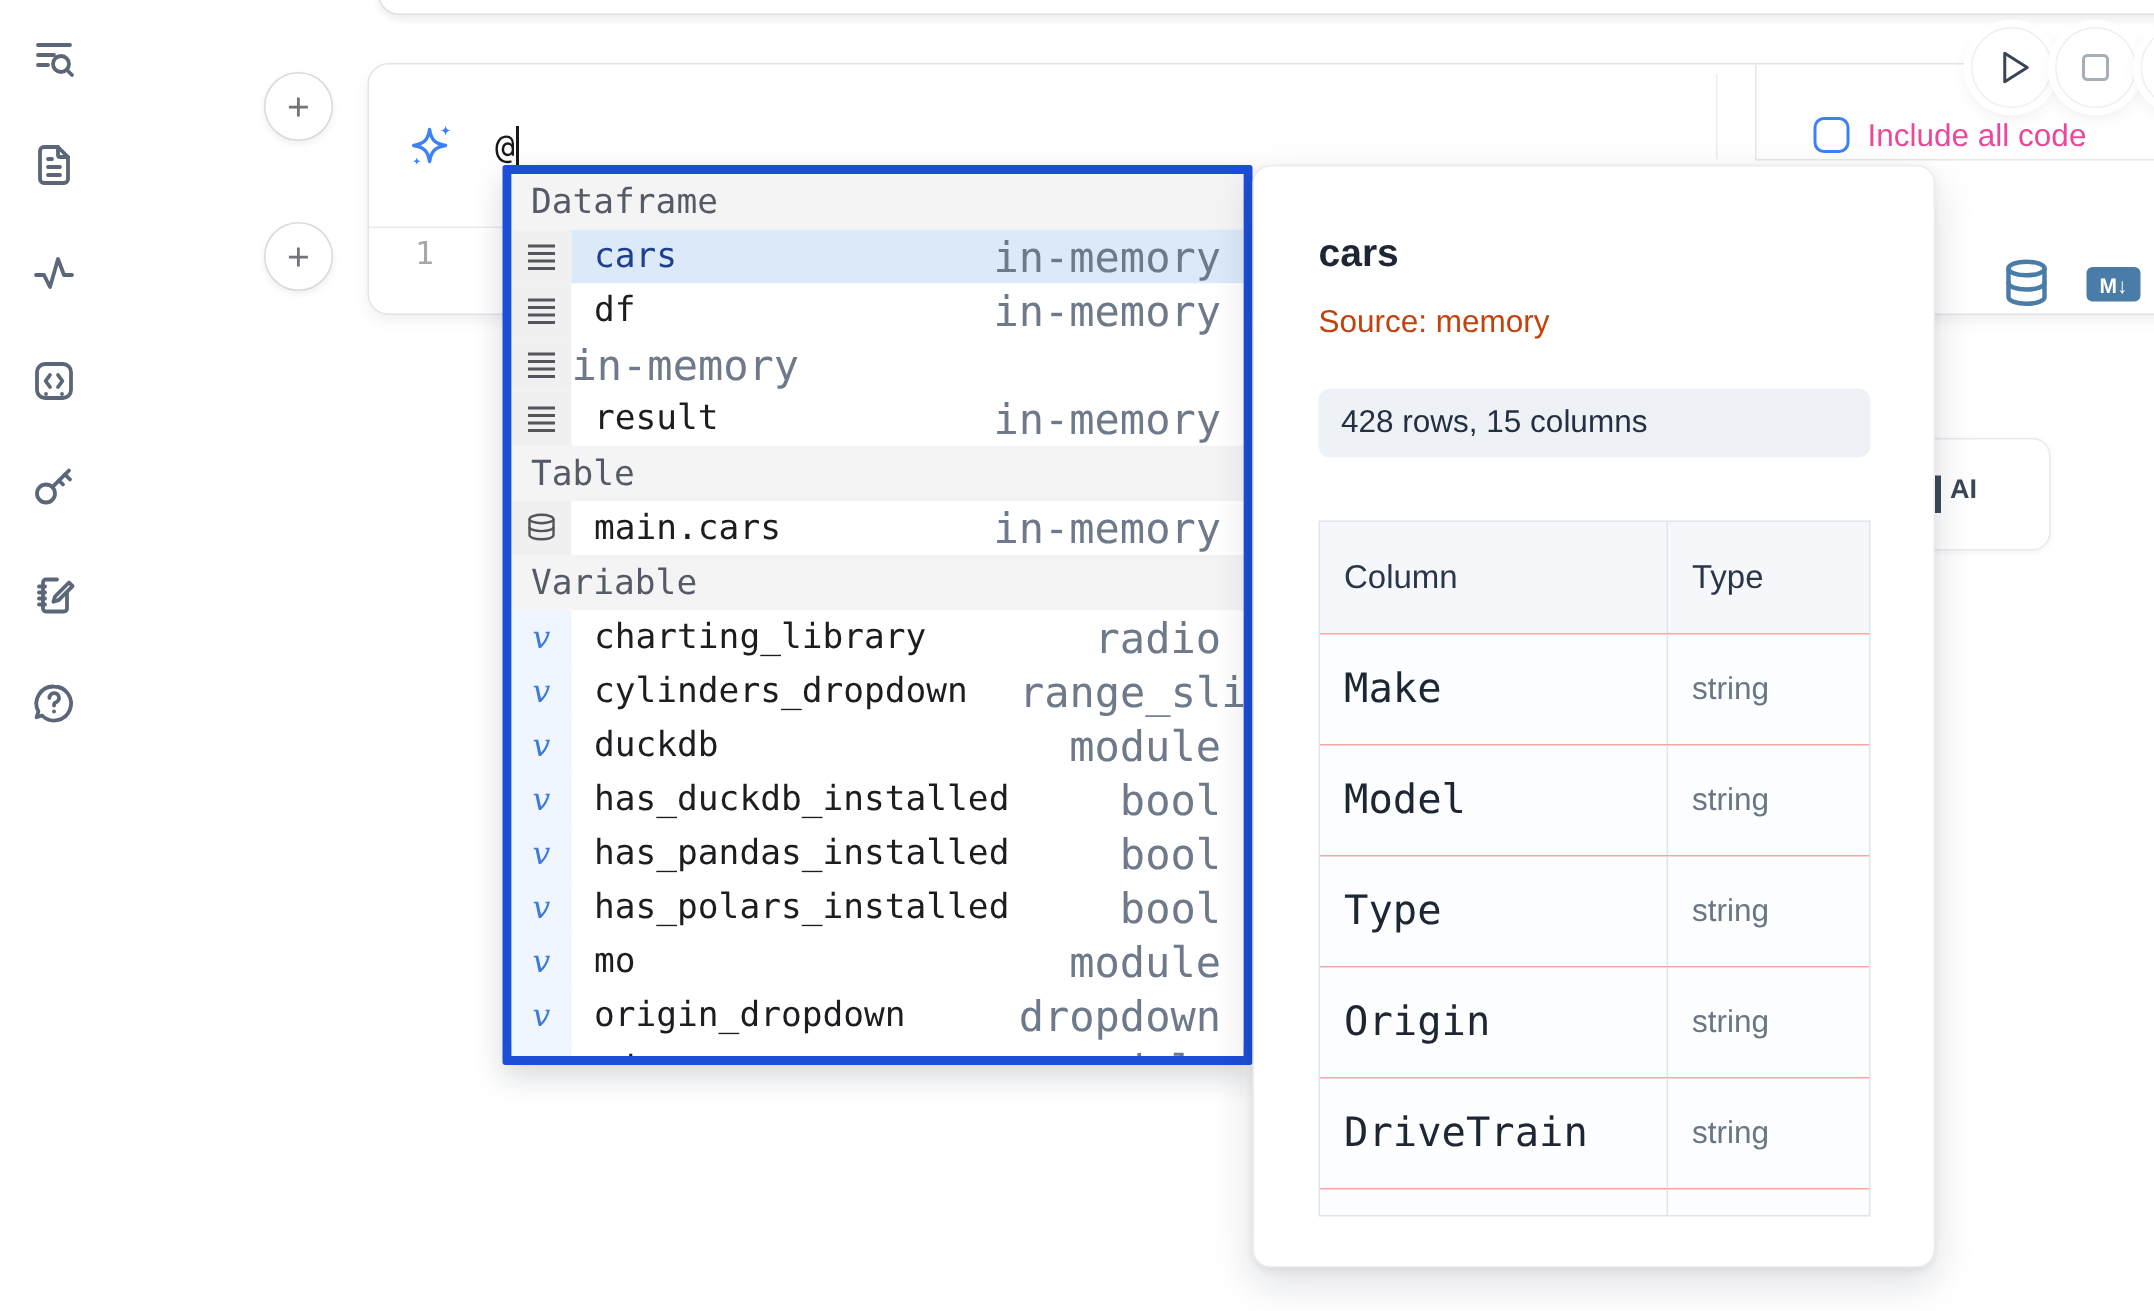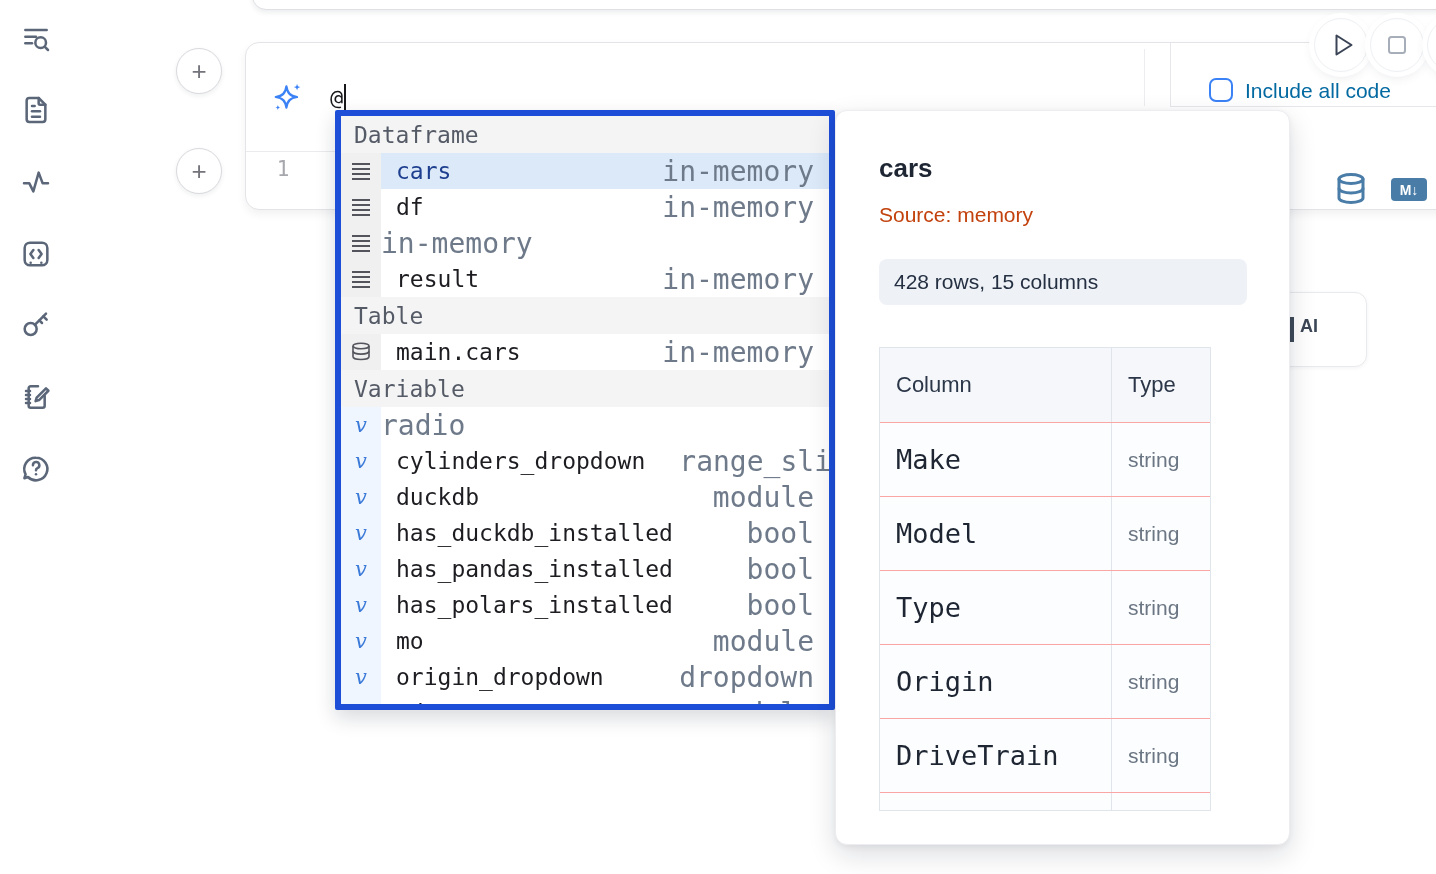--- a/index.html
+++ b/index.html
@@ -31,21 +31,21 @@
   .prompt-row{position:absolute;left:0;top:0;height:108px;display:flex;align-items:center;padding-left:26px;}
   .sparkle{width:32px;height:32px;margin-right:26px;}
   .prompt-text{font-family:"DejaVu Sans Mono","Liberation Mono",monospace;font-size:22px;color:#18181b;}
   .caret{display:inline-block;width:2px;height:26px;background:#18181b;margin-left:1px;vertical-align:-5px;}
   .prompt-divider{position:absolute;left:0;top:108px;width:590px;border-top:1px solid #ebebee;}
   .vdiv1{position:absolute;left:898px;top:6px;height:57px;border-left:1px solid #ededf0;}
   .vdiv2{position:absolute;left:924px;top:0;height:63px;border-left:1px solid #e7e7eb;}
   .hdiv{position:absolute;left:924px;top:63px;width:396px;border-top:1px solid #e7e7eb;}
   .include-checkbox{position:absolute;left:963px;top:35px;width:24px;height:24px;
     border:2px solid #3b82f6;border-radius:7px;background:#fff;box-sizing:border-box;}
-  .include-label{position:absolute;left:999px;top:36px;font-size:21px;color:#0369a1;}
+  .include-label{position:absolute;left:999px;top:36px;font-size:21px;color:#ec4899;}
   .line-number{position:absolute;left:24px;top:114px;width:26px;text-align:center;
     font-family:"DejaVu Sans Mono","Liberation Mono",monospace;font-size:21px;color:#a6a6ad;}
   .db-big{position:absolute;left:1089px;top:129px;width:32px;height:34px;color:#4a7ca8;}
   .md-badge{position:absolute;left:1145px;top:135px;width:36px;height:23px;border-radius:4px;
     background:#4a7ca8;color:#fff;font-size:14px;font-weight:bold;
     display:flex;align-items:center;justify-content:center;}
 
   
   .run-btn{position:absolute;top:18px;width:52px;height:52px;border-radius:50%;background:#fff;
     border:1px solid #eef0f3;box-shadow:0 0 0 5px rgba(255,255,255,.95),0 4px 12px rgba(70,80,100,.16);
@@ -73,21 +73,21 @@
   .vglyph{font-family:"DejaVu Serif","Liberation Serif",serif;font-style:italic;font-size:21px;color:#3d7bd9;}
 
   
   .preview-panel{position:absolute;left:835px;top:110px;width:455px;height:735px;background:#fff;
     border:1px solid #ececf1;box-sizing:border-box;border-radius:12px;
     box-shadow:0 10px 28px rgba(15,23,42,.14),0 2px 6px rgba(15,23,42,.06);z-index:30;}
   .pv-title{position:absolute;left:43px;top:42px;font-size:26px;font-weight:bold;color:#1e2633;}
   .pv-source{position:absolute;left:43px;top:92px;font-size:21px;color:#c2410c;}
   .pv-badge{position:absolute;left:43px;top:148px;width:368px;height:46px;background:#eef1f6;border-radius:8px;
     display:flex;align-items:center;padding-left:15px;box-sizing:border-box;font-size:21px;color:#243042;}
-  .pv-table{position:absolute;left:43px;top:236px;width:332px;height:464px;overflow:hidden;
+  .pv-table{position:absolute;left:43px;top:236px;width:368px;height:464px;overflow:hidden;
     border:1px solid #e0e5ec;box-sizing:border-box;}
   .pv-row{display:flex;height:74px;box-sizing:border-box;background:#fcfdfe;}
   .pv-row + .pv-row{border-top:1px solid #fca5a5;}
   .pv-row.head{background:#f5f7fa;}
   .pv-c1{width:232px;flex:none;border-right:1px solid #e0e5ec;box-sizing:border-box;
     display:flex;align-items:center;padding-left:16px;}
   .pv-c2{flex:1;display:flex;align-items:center;padding-left:16px;}
   .pv-row.head .pv-c1,.pv-row.head .pv-c2{font-size:22px;color:#2b3648;}
   .pv-colname{font-family:"DejaVu Sans Mono","Liberation Mono",monospace;font-size:27px;color:#1e2633;}
   .pv-coltype{font-size:21px;color:#6b7684;}
@@ -285,20 +285,21 @@
         <span class="ac-name">main.cars</span>
         <span class="ac-type">in-memory</span>
       </span>
     </div>
     <div class="ac-header">Variable</div>
     <div class="ac-row">
       <span class="ac-gutter var">
         <span class="vglyph">v</span>
       </span>
       <span class="ac-body">
+        <span class="ac-name">charting_library</span>
         <span class="ac-type">radio</span>
       </span>
     </div>
     <div class="ac-row">
       <span class="ac-gutter var">
         <span class="vglyph">v</span>
       </span>
       <span class="ac-body">
         <span class="ac-name">cylinders_dropdown</span>
         <span class="ac-type clipped">range_sli</span>

